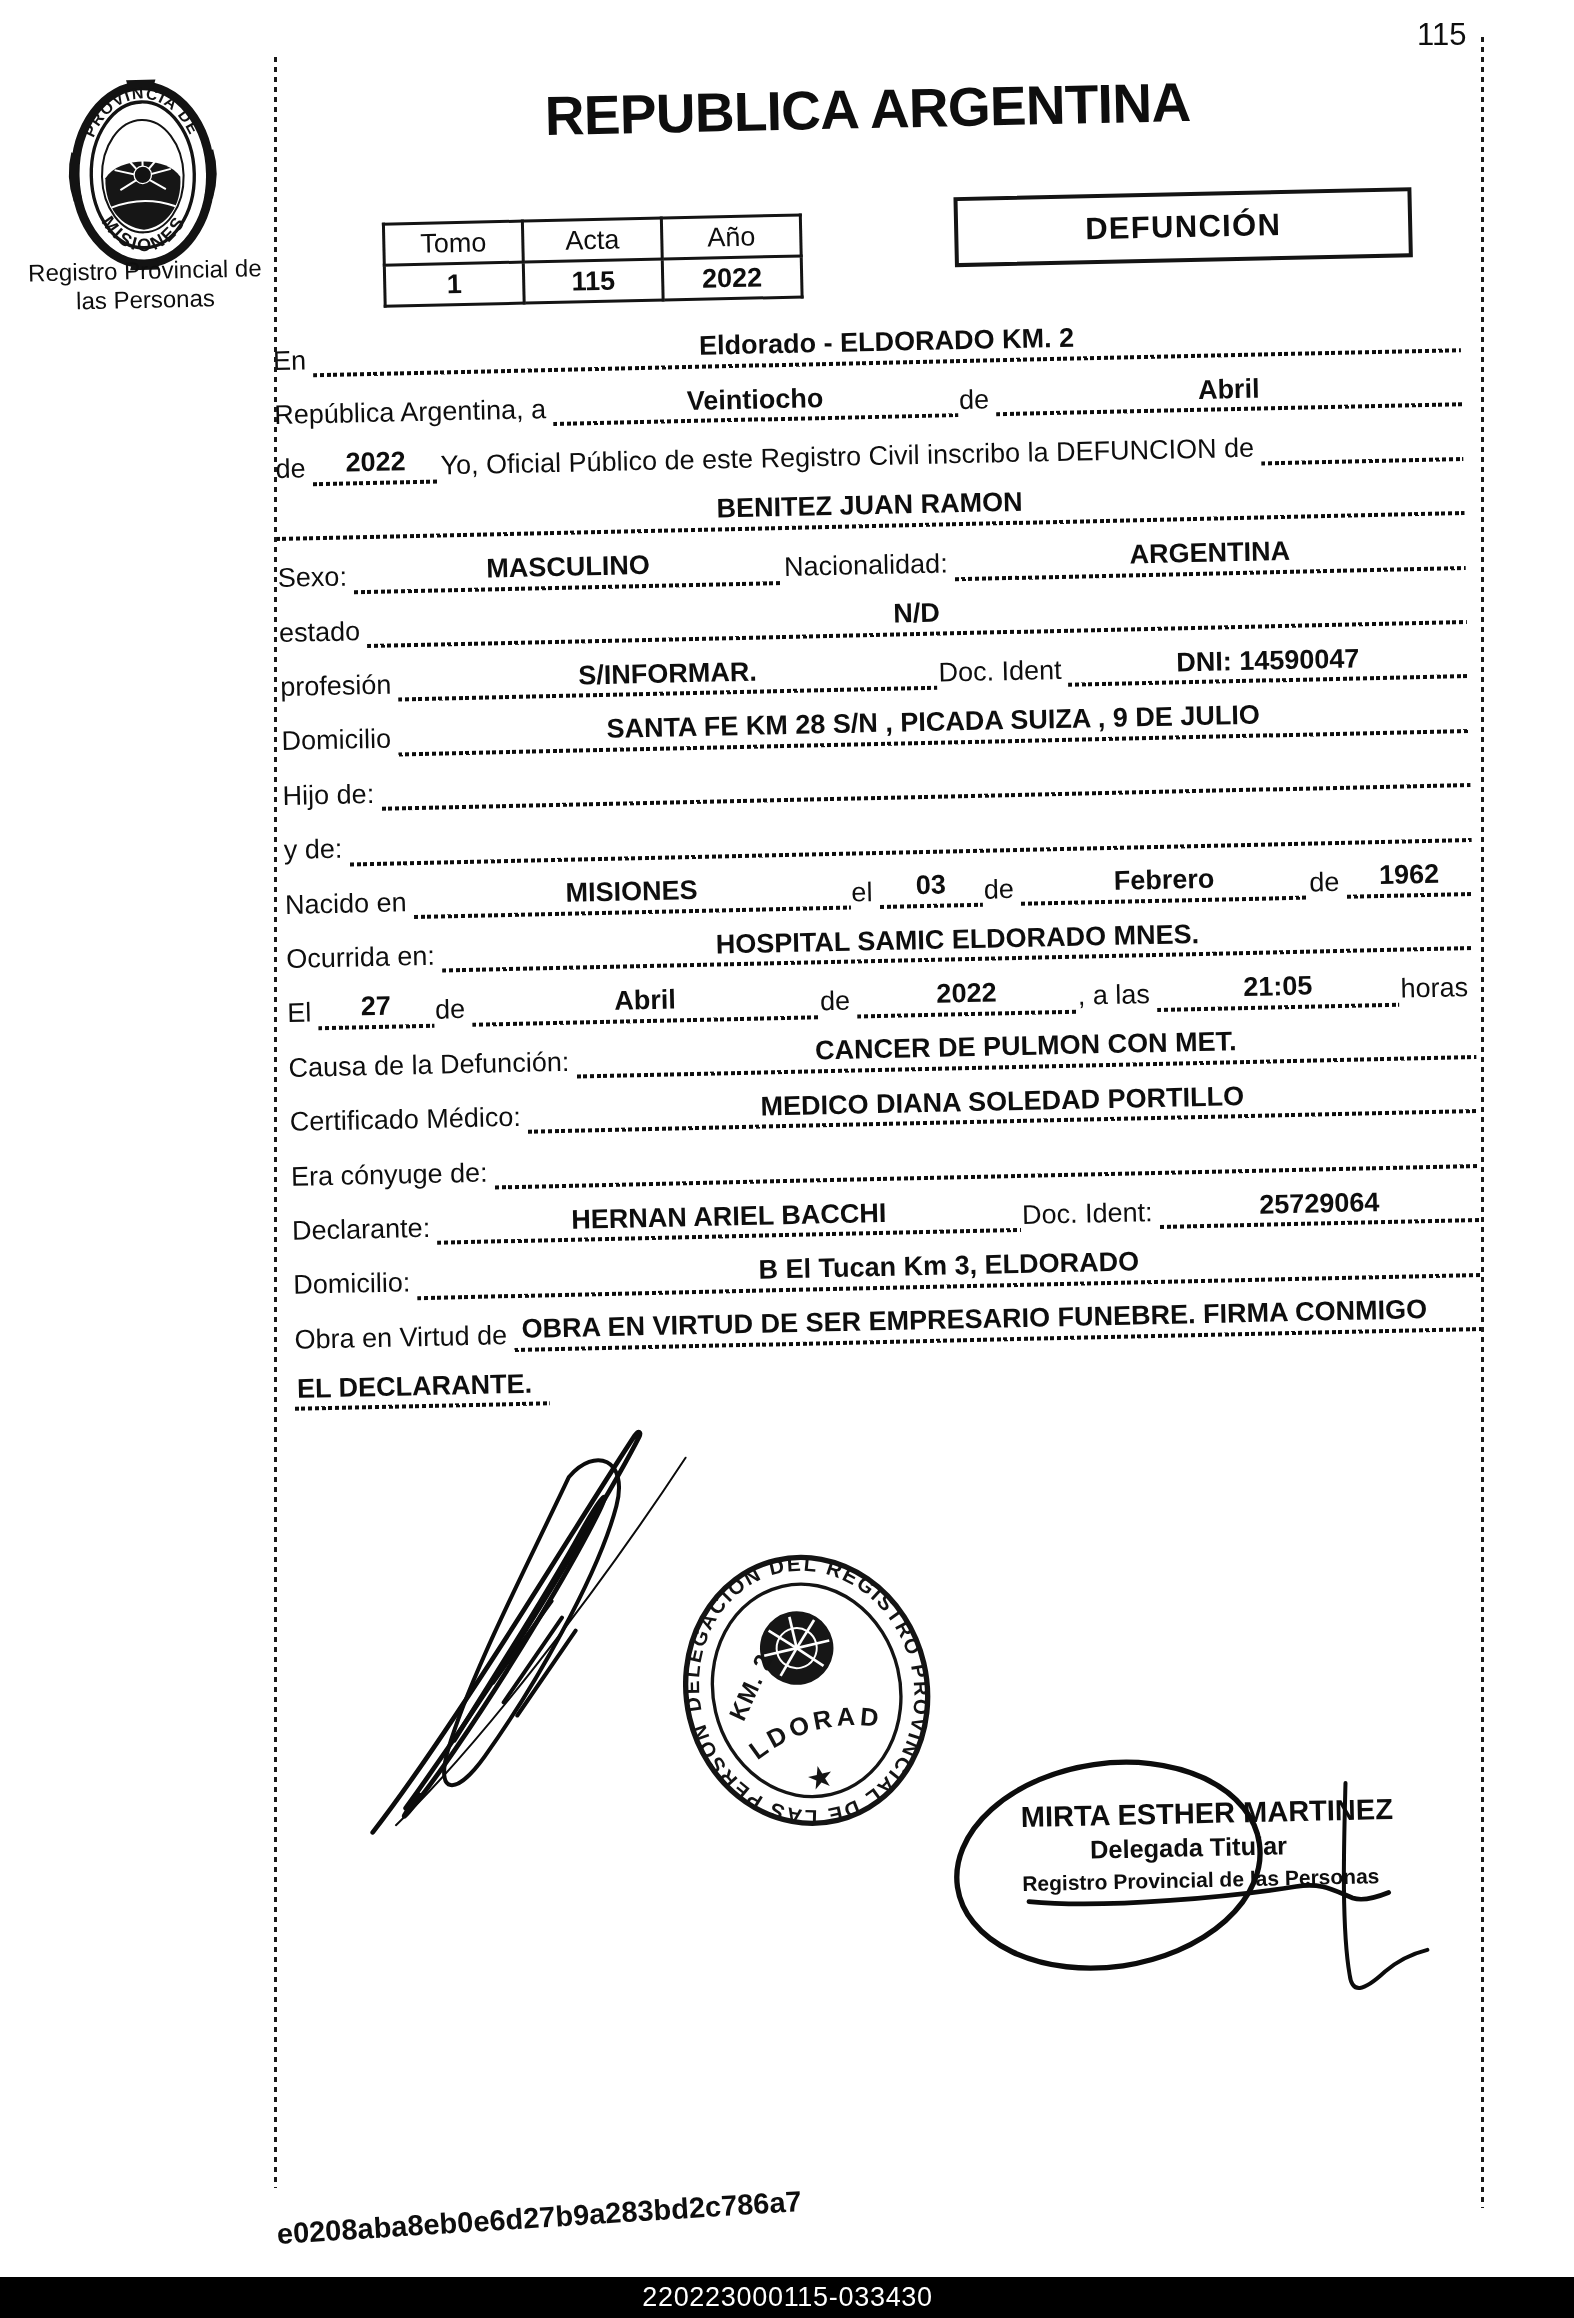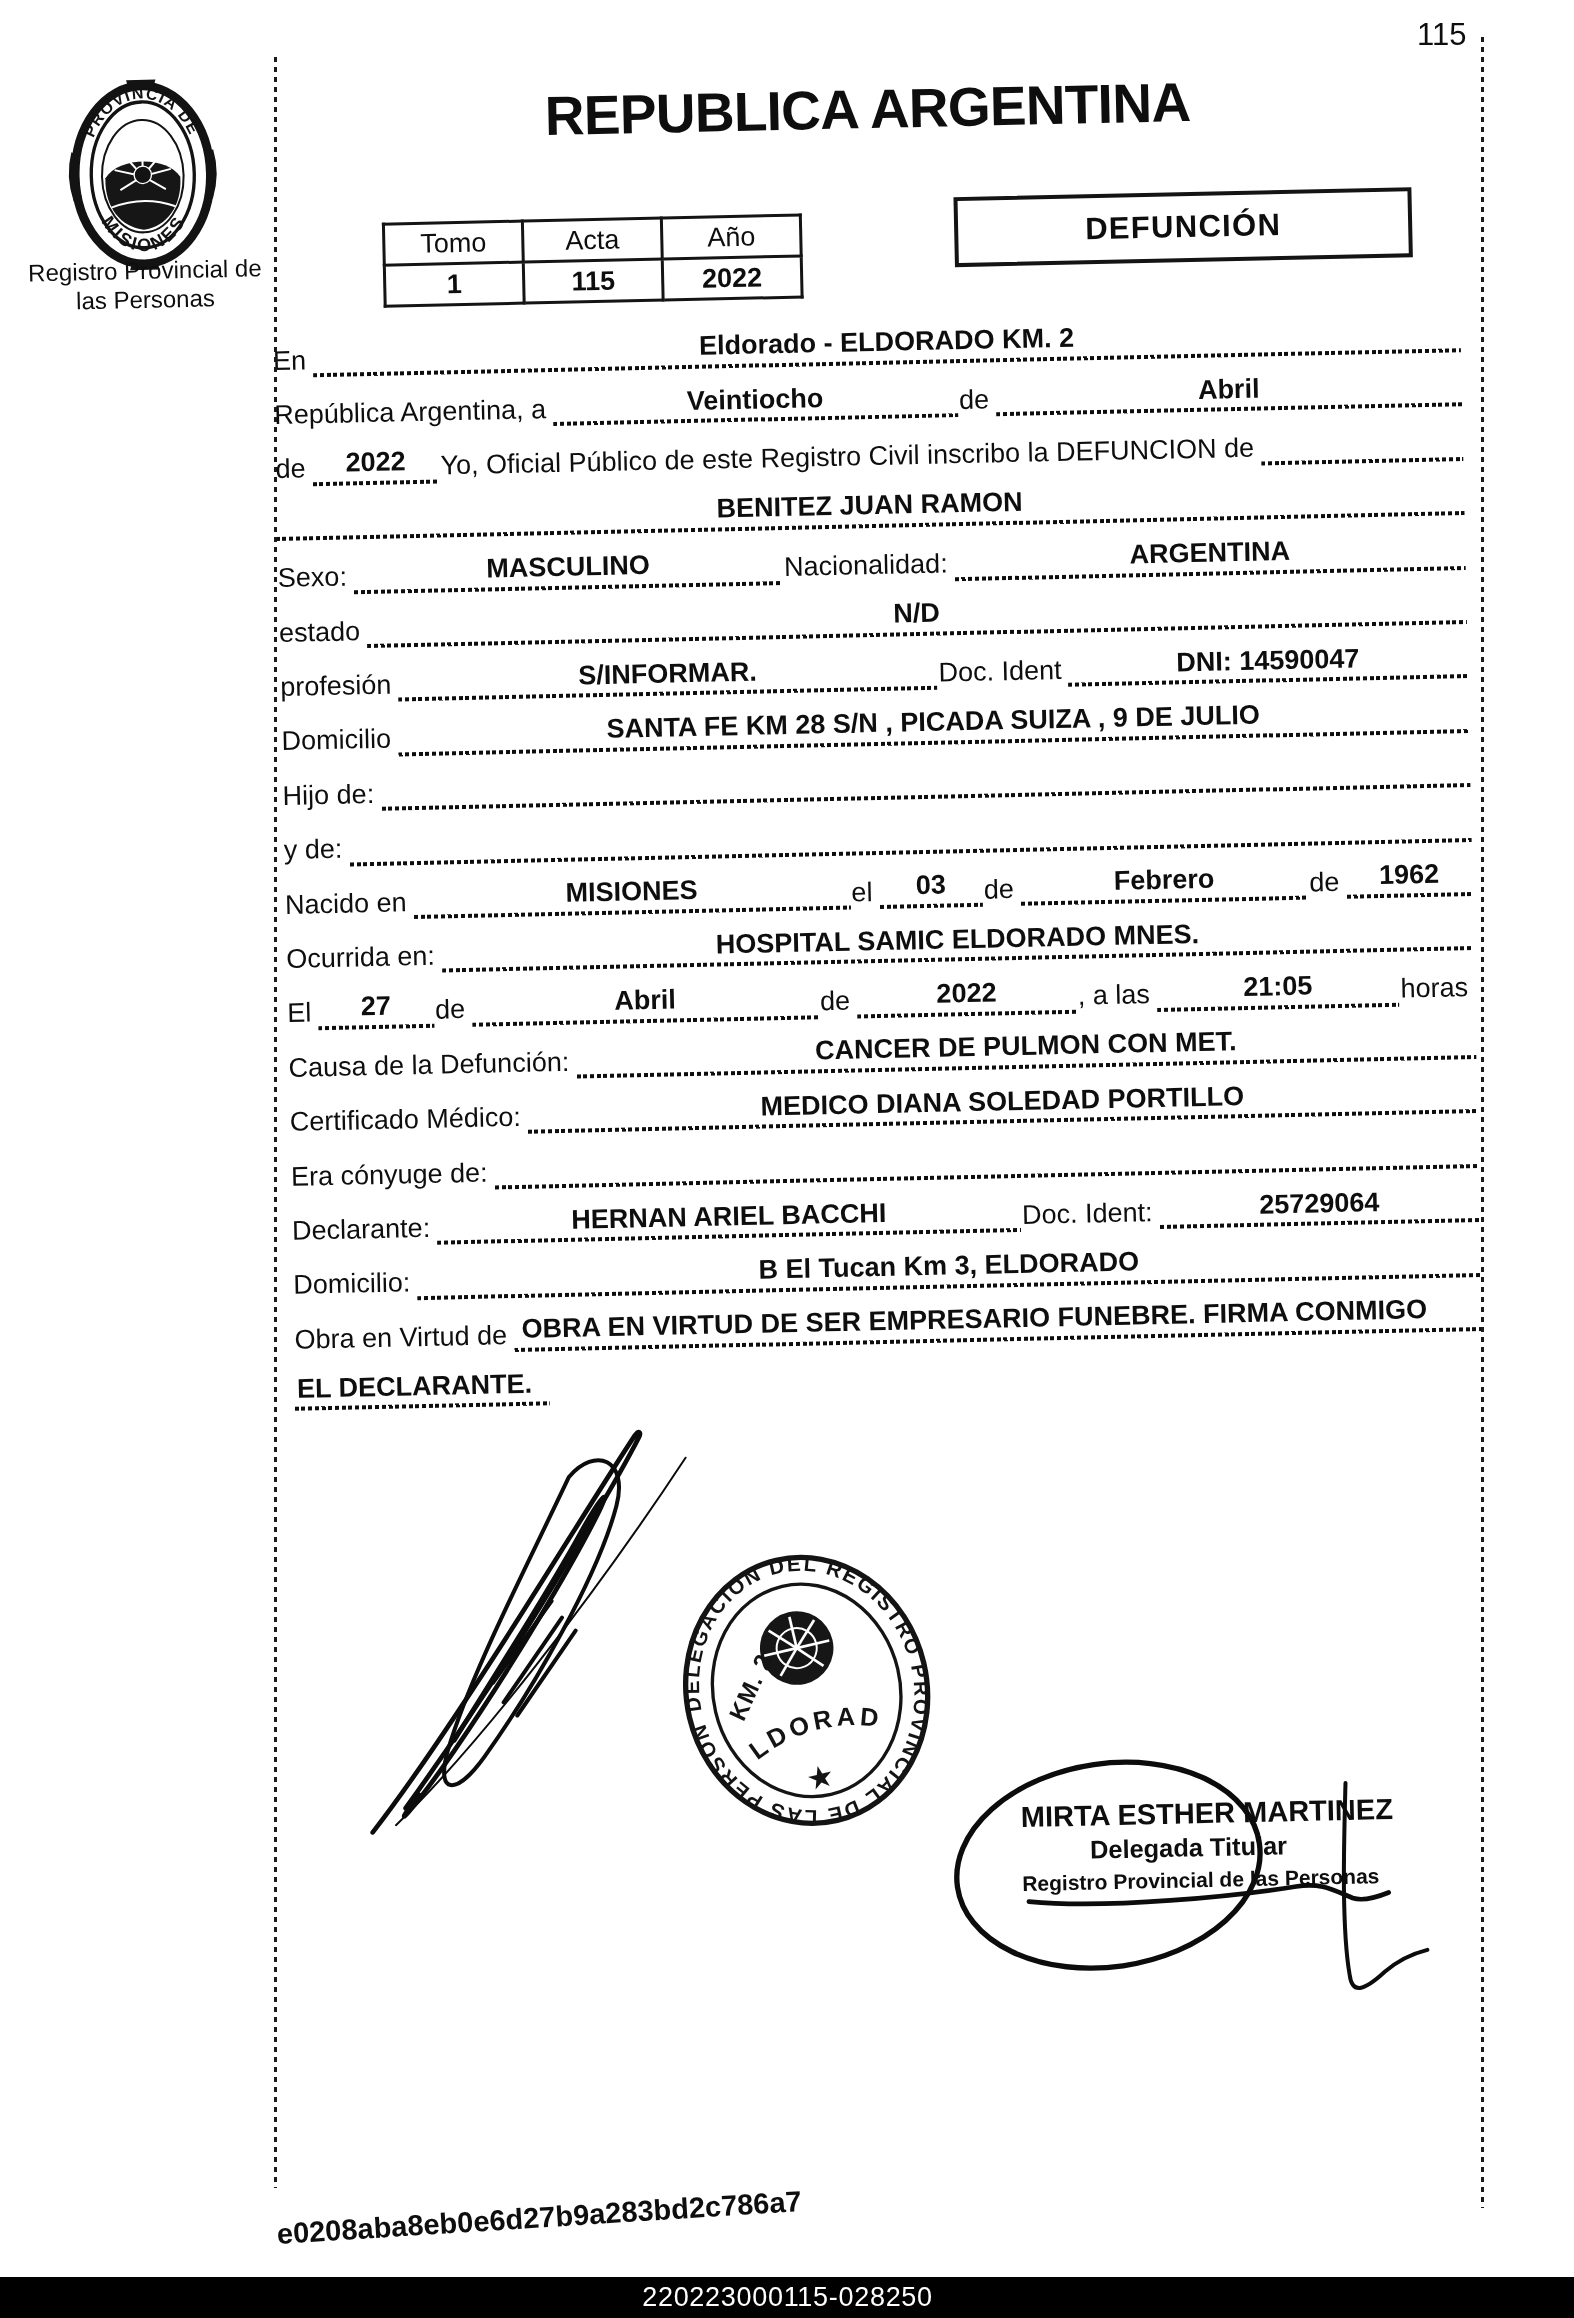--- a/index.html
+++ b/index.html
@@ -384,15 +384,15 @@
 </div>
 
 <div class="vline left"></div>
 <div class="vline right"></div>
 
 <div class="page-number">115</div>
 
 <div class="hash-line">e0208aba8eb0e6d27b9a283bd2c786a7</div>
 
 <div class="footer-bar">
-  <span class="code">220223000115-028250</span>
+  <span class="code">220223000115-033430</span>
 </div>
 
 
 </body></html>

